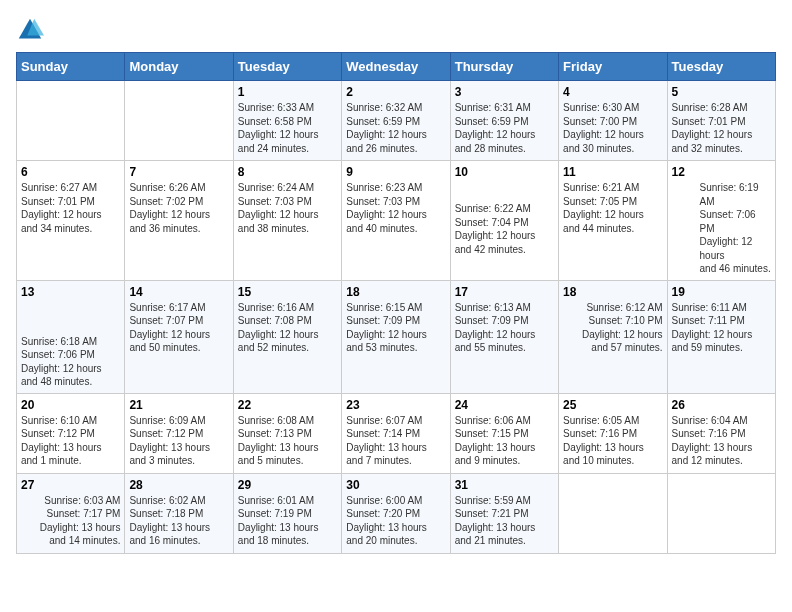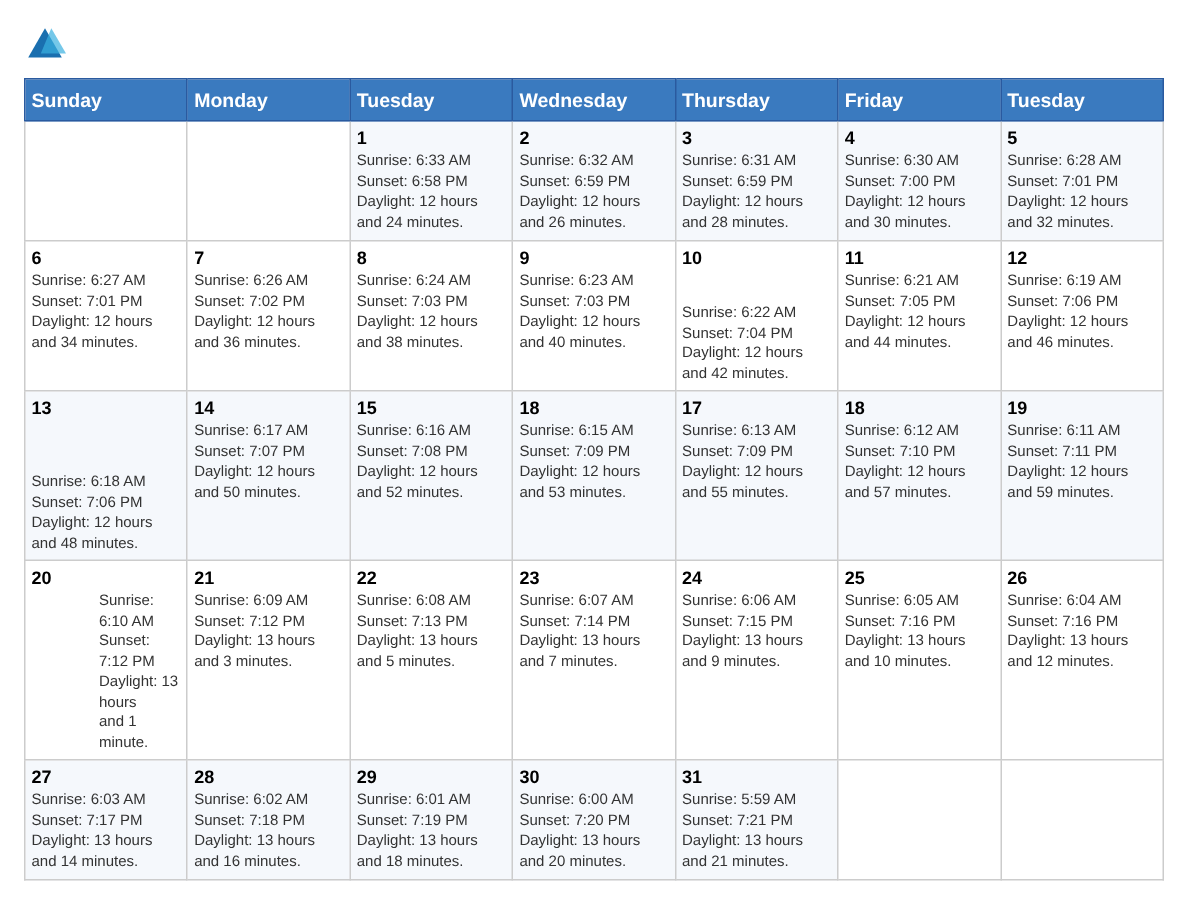--- a/index.html
+++ b/index.html
@@ -198,21 +198,21 @@
         </td>
         <td>
           <span class="day-num">11</span>
           <div class="day-info" style="white-space: pre-line;">Sunrise: 6:21 AM
 Sunset: 7:05 PM
 Daylight: 12 hours
 and 44 minutes.</div>
         </td>
         <td>
           <span class="day-num">12</span>
-          <div class="day-info" style="white-space: pre-line;">Sunrise: 6:19 AM
+          <div class="day-info" style="white-space: pre-line; margin-left: 28px;">Sunrise: 6:19 AM
 Sunset: 7:06 PM
 Daylight: 12 hours
 and 46 minutes.</div>
         </td>
       </tr>
       <tr>
         <td>
           <span class="day-num">13</span>
           <div class="day-info" style="white-space: pre-line; margin-top: 36px;">Sunrise: 6:18 AM
 Sunset: 7:06 PM
@@ -242,37 +242,37 @@
         </td>
         <td>
           <span class="day-num">17</span>
           <div class="day-info" style="white-space: pre-line;">Sunrise: 6:13 AM
 Sunset: 7:09 PM
 Daylight: 12 hours
 and 55 minutes.</div>
         </td>
         <td>
           <span class="day-num">18</span>
-          <div class="day-info" style="white-space: pre-line;">Sunrise: 6:12 AM
+          <div class="day-info" style="white-space: pre-line; text-align: right;">Sunrise: 6:12 AM
 Sunset: 7:10 PM
 Daylight: 12 hours
 and 57 minutes.</div>
         </td>
         <td>
           <span class="day-num">19</span>
           <div class="day-info" style="white-space: pre-line;">Sunrise: 6:11 AM
 Sunset: 7:11 PM
 Daylight: 12 hours
 and 59 minutes.</div>
         </td>
       </tr>
       <tr>
         <td>
           <span class="day-num">20</span>
-          <div class="day-info" style="white-space: pre-line; margin-left: 45px;">Sunrise: 6:10 AM
+          <div class="day-info" style="white-space: pre-line;">Sunrise: 6:10 AM
 Sunset: 7:12 PM
 Daylight: 13 hours
 and 1 minute.</div>
         </td>
         <td>
           <span class="day-num">21</span>
           <div class="day-info" style="white-space: pre-line;">Sunrise: 6:09 AM
 Sunset: 7:12 PM
 Daylight: 13 hours
 and 3 minutes.</div>
@@ -309,21 +309,21 @@
           <span class="day-num">26</span>
           <div class="day-info" style="white-space: pre-line;">Sunrise: 6:04 AM
 Sunset: 7:16 PM
 Daylight: 13 hours
 and 12 minutes.</div>
         </td>
       </tr>
       <tr>
         <td>
           <span class="day-num">27</span>
-          <div class="day-info" style="white-space: pre-line;">Sunrise: 6:03 AM
+          <div class="day-info" style="white-space: pre-line; text-align: right;">Sunrise: 6:03 AM
 Sunset: 7:17 PM
 Daylight: 13 hours
 and 14 minutes.</div>
         </td>
         <td>
           <span class="day-num">28</span>
           <div class="day-info" style="white-space: pre-line;">Sunrise: 6:02 AM
 Sunset: 7:18 PM
 Daylight: 13 hours
 and 16 minutes.</div>

